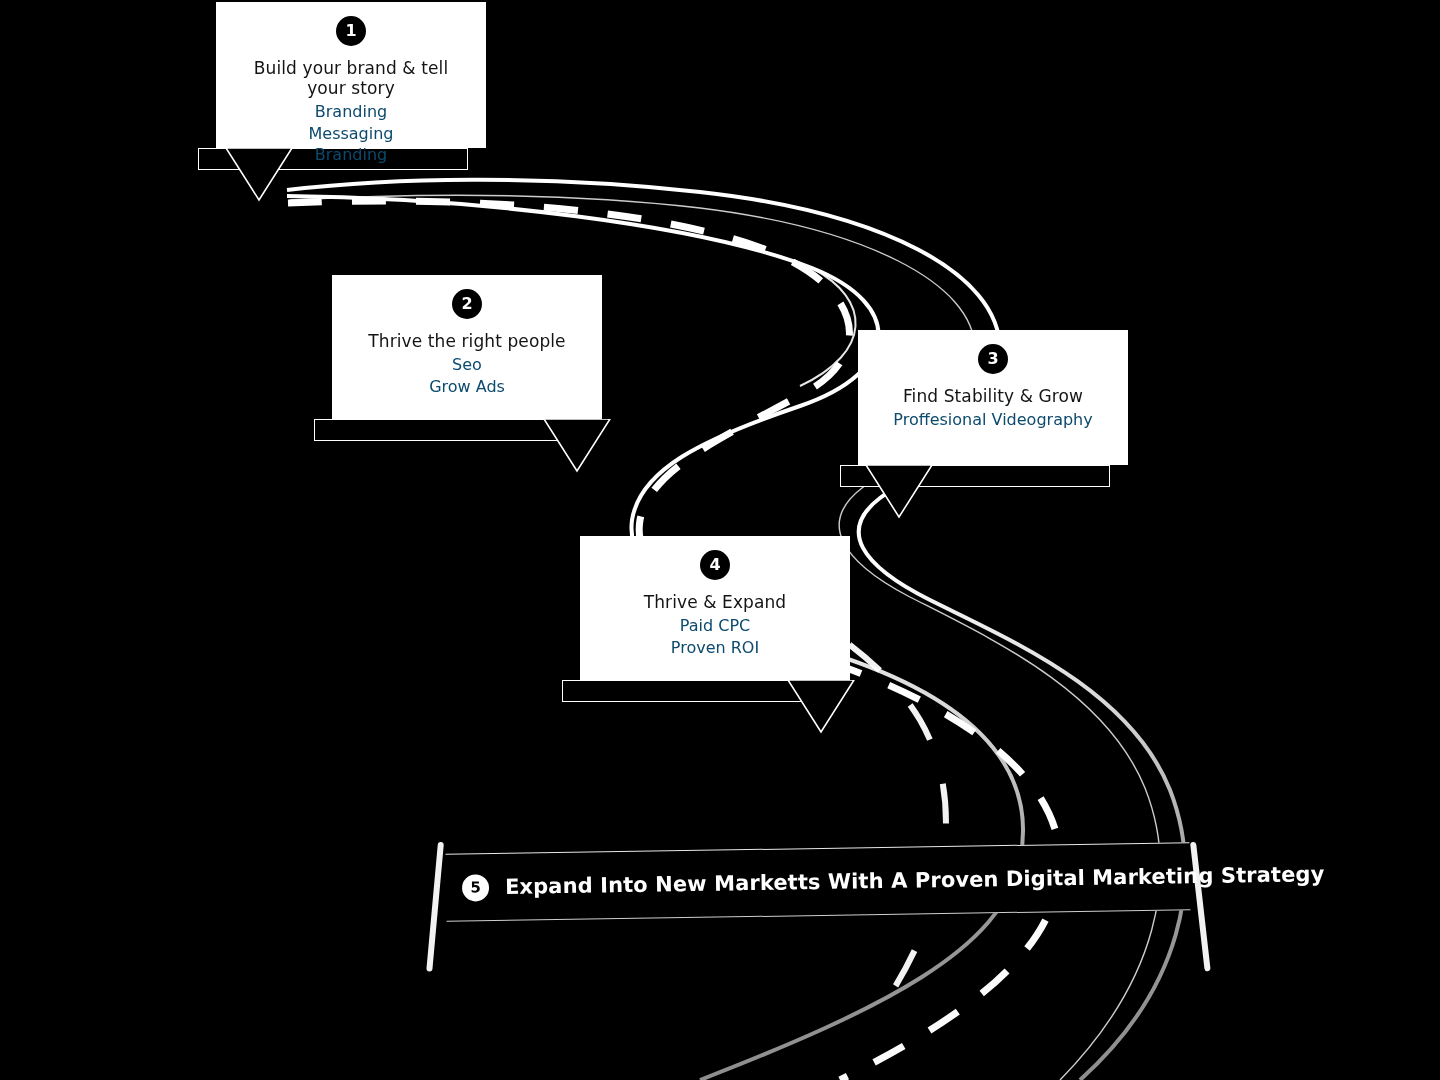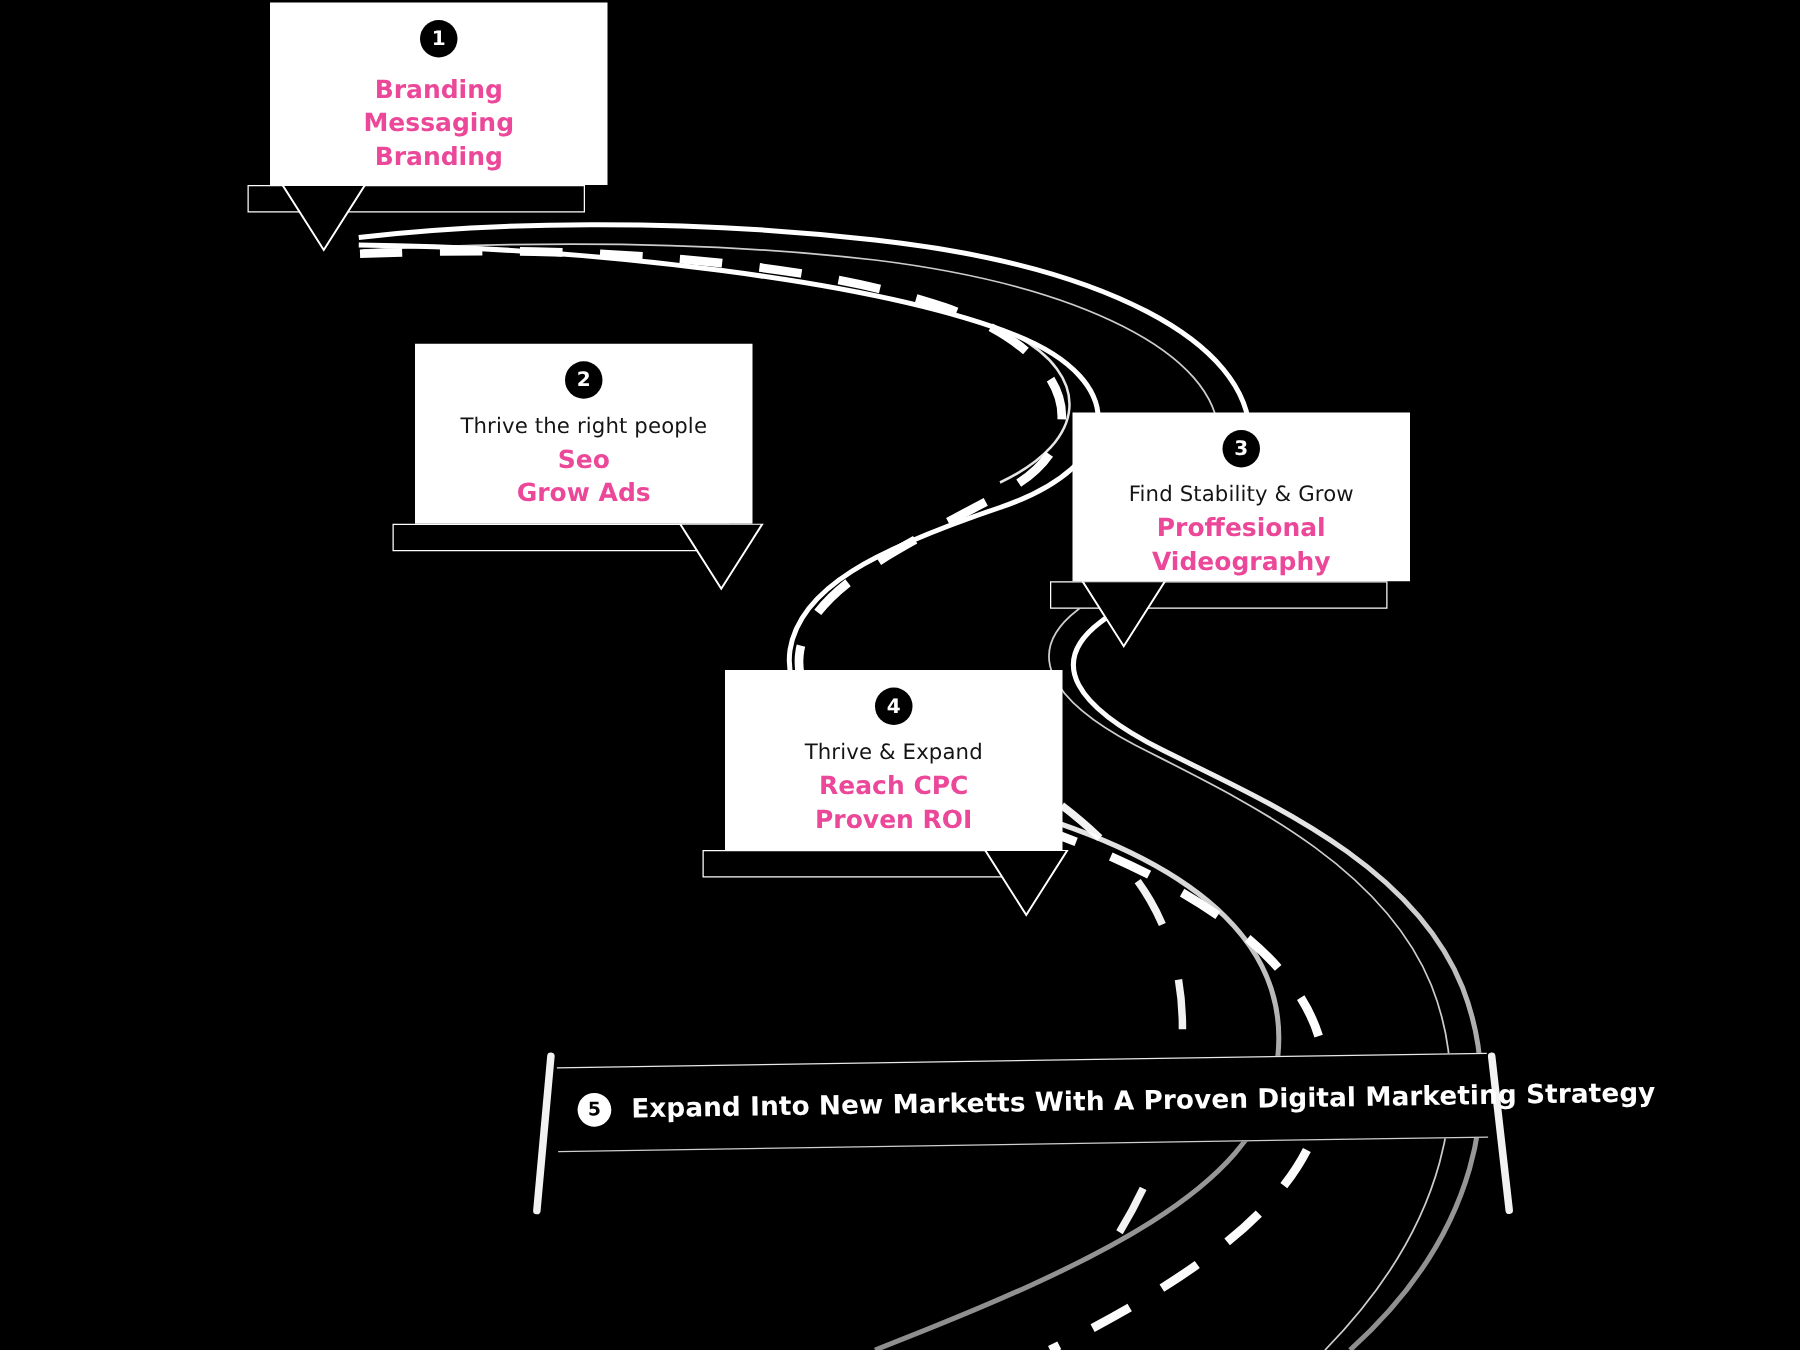--- a/index.html
+++ b/index.html
@@ -18,21 +18,21 @@
     box-sizing:border-box;padding:14px 16px 18px 16px;text-align:center;
     z-index:2;
   }
   .badge{
     width:30px;height:30px;border-radius:50%;background:#000000;color:#ffffff;
     display:flex;align-items:center;justify-content:center;
     font-size:16px;font-weight:700;margin:0 auto 12px auto;line-height:1;
     font-family:"DejaVu Sans",sans-serif;
   }
   .headline{font-size:17px;font-weight:400;color:#141414;margin-bottom:3px;letter-spacing:.1px;}
-  .sub{font-size:20px;font-weight:700;color:#ec4899;line-height:1.35;}
+  .sub{font-size:16px;font-weight:400;color:#0c4a6e;line-height:1.35;}
 
   
   .tail{position:absolute;top:100%;width:78px;height:56px;z-index:3;pointer-events:none;}
 
   
   #banner{position:absolute;left:432px;top:838px;width:770px;height:135px;}
   .pole{position:absolute;background:#f2f2f2;width:6px;height:130px;border-radius:3px;}
   #pole-left{left:6px;top:4px;transform:rotate(5.2deg);transform-origin:top center;}
   #pole-right{left:758px;top:4px;transform:rotate(-6.5deg);transform-origin:top center;}
   #ribbon{
@@ -125,20 +125,21 @@
              C 790,600 880,652 920,720
              C 962,792 956,900 880,1010" fill="none" stroke="#ffffff" stroke-width="6" stroke-dasharray="40 46" opacity="0.95"></path>
 
     <path d="M 812,268 C 872,300 872,352 800,386" fill="none" stroke="#ffffff" stroke-width="2" opacity="0.9"></path>
   </svg>
 
   <div class="callout" id="callout-1" style="left:216px; top:2px; width:270px;">
     <div class="shadow-band"></div>
     <div class="card-box" style="height:146px;">
       <div class="badge">1</div>
+      <div class="headline">Build your brand &amp; tell your story</div>
       <div class="sub">Branding</div>
       <div class="sub">Messaging</div>
       <div class="sub">Branding</div>
     </div>
     <svg class="tail" style="left:4px;" viewBox="0 0 78 56">
       <polygon points="6,0 72,0 39,52" fill="#000000" stroke="#ffffff" stroke-width="1.6"></polygon>
     </svg>
   </div>
 
   <div class="callout" id="callout-2" style="left:332px; top:275px; width:270px;">
@@ -164,21 +165,21 @@
     <svg class="tail" style="left:2px;" viewBox="0 0 78 56">
       <polygon points="6,0 72,0 39,52" fill="#000000" stroke="#ffffff" stroke-width="1.6"></polygon>
     </svg>
   </div>
 
   <div class="callout" id="callout-4" style="left:580px; top:536px; width:270px;">
     <div class="shadow-band"></div>
     <div class="card-box" style="height:144px;">
       <div class="badge">4</div>
       <div class="headline">Thrive &amp; Expand</div>
-      <div class="sub">Reach CPC</div>
+      <div class="sub">Paid CPC</div>
       <div class="sub">Proven ROI</div>
     </div>
     <svg class="tail" style="left:202px;" viewBox="0 0 78 56">
       <polygon points="6,0 72,0 39,52" fill="#000000" stroke="#ffffff" stroke-width="1.6"></polygon>
     </svg>
   </div>
 
   <div id="banner">
     <div class="pole" id="pole-left"></div>
     <div class="pole" id="pole-right"></div>

